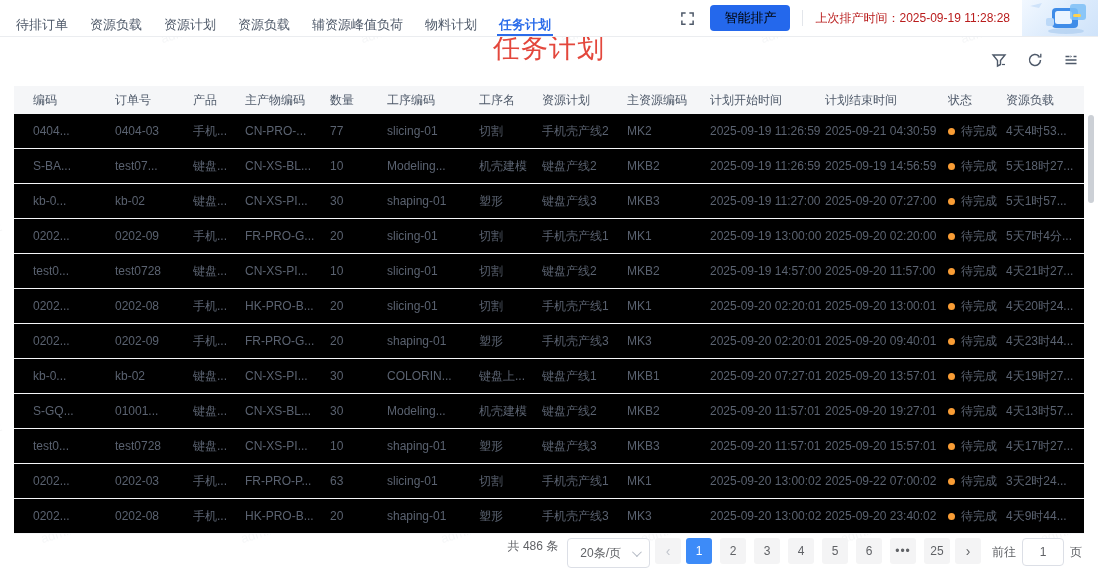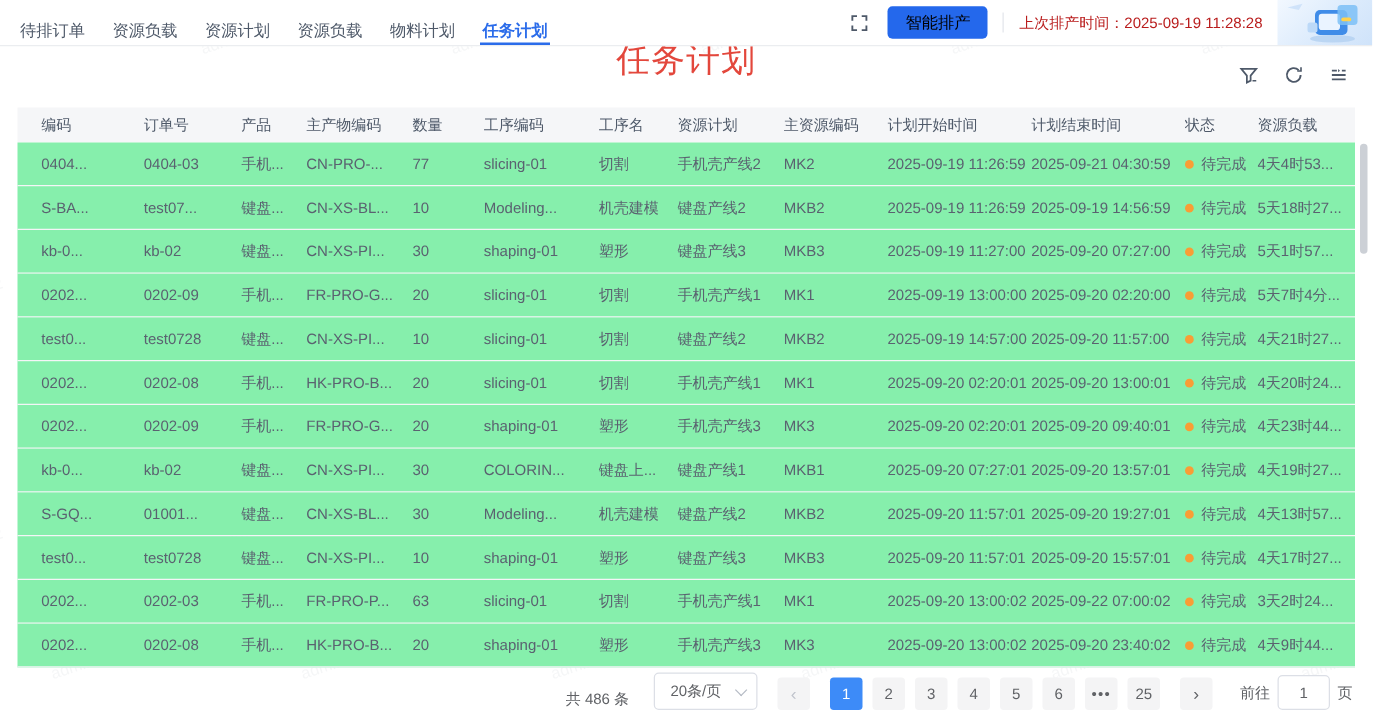--- a/index.html
+++ b/index.html
@@ -31,33 +31,33 @@
 
   
   .wm-layer { position:absolute; inset:0; pointer-events:none; z-index:1; overflow:hidden; }
   .wm { position:absolute; transform:rotate(-18deg); font-size:13px; color:rgba(60,70,90,0.05); white-space:nowrap; }
 
   
   .table { position:absolute; top:86px; left:14px; right:14px; z-index:2; }
   .thead { display:flex; align-items:center; height:28px; background:#f5f6f8; font-weight:normal;
            color:#4e5969; font-size:12px; padding-left:19px; }
   .trow { display:flex; align-items:center; height:35px; border-bottom:1px solid #f4f5f7;
-          font-size:12px; color:#5a6270; padding-left:19px; background:#86efac; cursor:pointer; }
+          font-size:12px; color:#5a6270; padding-left:19px; background:#000000; cursor:pointer; }
   .cell { flex:0 0 auto; white-space:nowrap; overflow:hidden; padding-right:6px; }
   .c0{width:82px}.c1{width:78px}.c2{width:52px}.c3{width:85px}.c4{width:57px}.c5{width:92px}
   .c6{width:63px}.c7{width:85px}.c8{width:83px}.c9{width:115px}.c10{width:123px}.c11{width:58px}.c12{width:70px}
   .dot { display:inline-block; width:7px; height:7px; border-radius:50%; background:#f99d35; margin-right:6px; }
 
   
   .scrollbar { position:absolute; top:115px; right:4px; width:6px; height:88px;
                background:#ccd0d6; border-radius:3px; z-index:6; cursor:pointer; }
 
   
-  .pagination { position:absolute; right:16px; bottom:9px; display:flex; align-items:flex-end;
-                gap:16px; font-size:12px; color:#606266; z-index:3;margin-left:48px; }
+  .pagination { position:absolute; right:16px; bottom:9px; display:flex; align-items:flex-start;
+                gap:5px; font-size:12px; color:#606266; z-index:3;margin-left:48px; }
   .pg-total { margin-right:4px; white-space:nowrap; }
   .pg-size { position:relative; height:30px; line-height:28px; border:1px solid #dcdfe6; border-radius:4px;
              padding:0 28px 0 12px; color:#606266; cursor:pointer; background:#fff; white-space:nowrap; }
   .pg-size .chev { position:absolute; right:10px; top:11px; width:7px; height:7px;
                    border-right:1.5px solid #b4bac4; border-bottom:1.5px solid #b4bac4; transform:rotate(45deg) translateY(-2px); }
   .parrow { width:26px; height:26px; background:#f4f4f5; border:none; border-radius:3px; font-size:14px;
             display:flex; align-items:center; justify-content:center; cursor:pointer; }
   .parrow.prev { color:#c0c4cc; }
   .parrow.next { color:#606266; }
   .pages { display:flex; gap:8px; }
@@ -112,20 +112,21 @@
       <div class="wm" style="left: 840px; top: 525px;">admin2</div>
       <div class="wm" style="left: 1040px; top: 525px;">admin2</div>
     </div>
 
   <div class="navbar">
     <div class="tabs">
         <div class="tab">待排订单</div>
         <div class="tab">资源负载</div>
         <div class="tab">资源计划</div>
         <div class="tab">资源负载</div>
+        <div class="tab">辅资源峰值负荷</div>
         <div class="tab">物料计划</div>
         <div class="tab active">任务计划</div>
       </div>
     <div class="nav-right">
       <span class="expand-btn">
         <svg viewBox="0 0 16 16" width="15" height="15" fill="none" stroke="currentColor" stroke-width="1.6">
           <path d="M2 6V2h4M10 2h4v4M14 10v4h-4M6 14H2v-4"></path>
         </svg>
       </span>
       <button class="smart-btn">智能排产</button>

